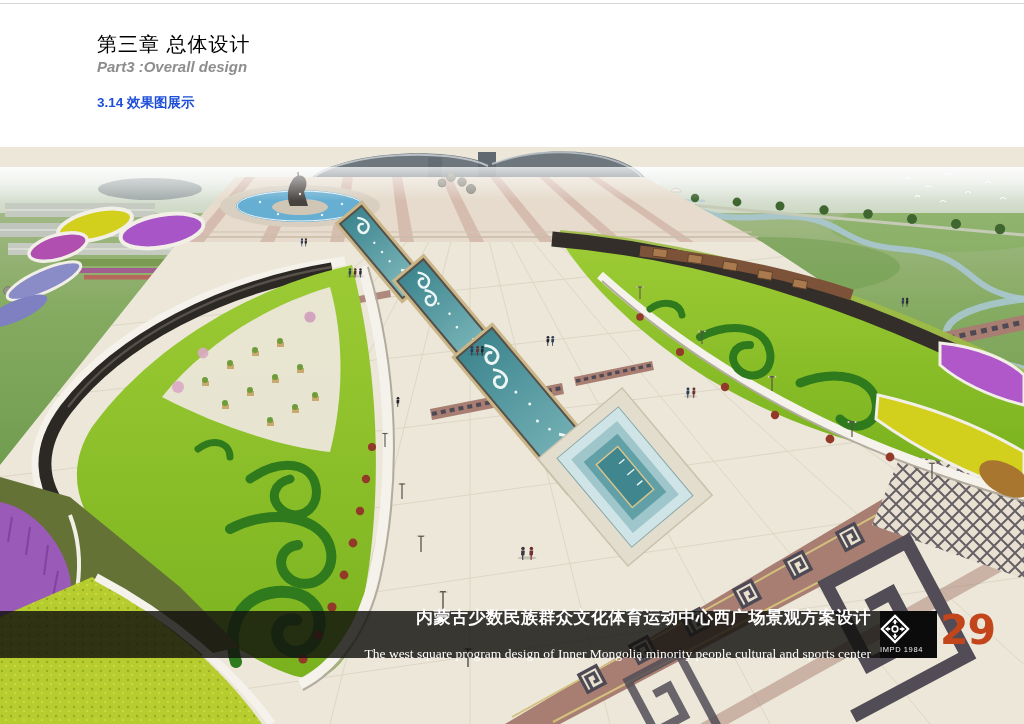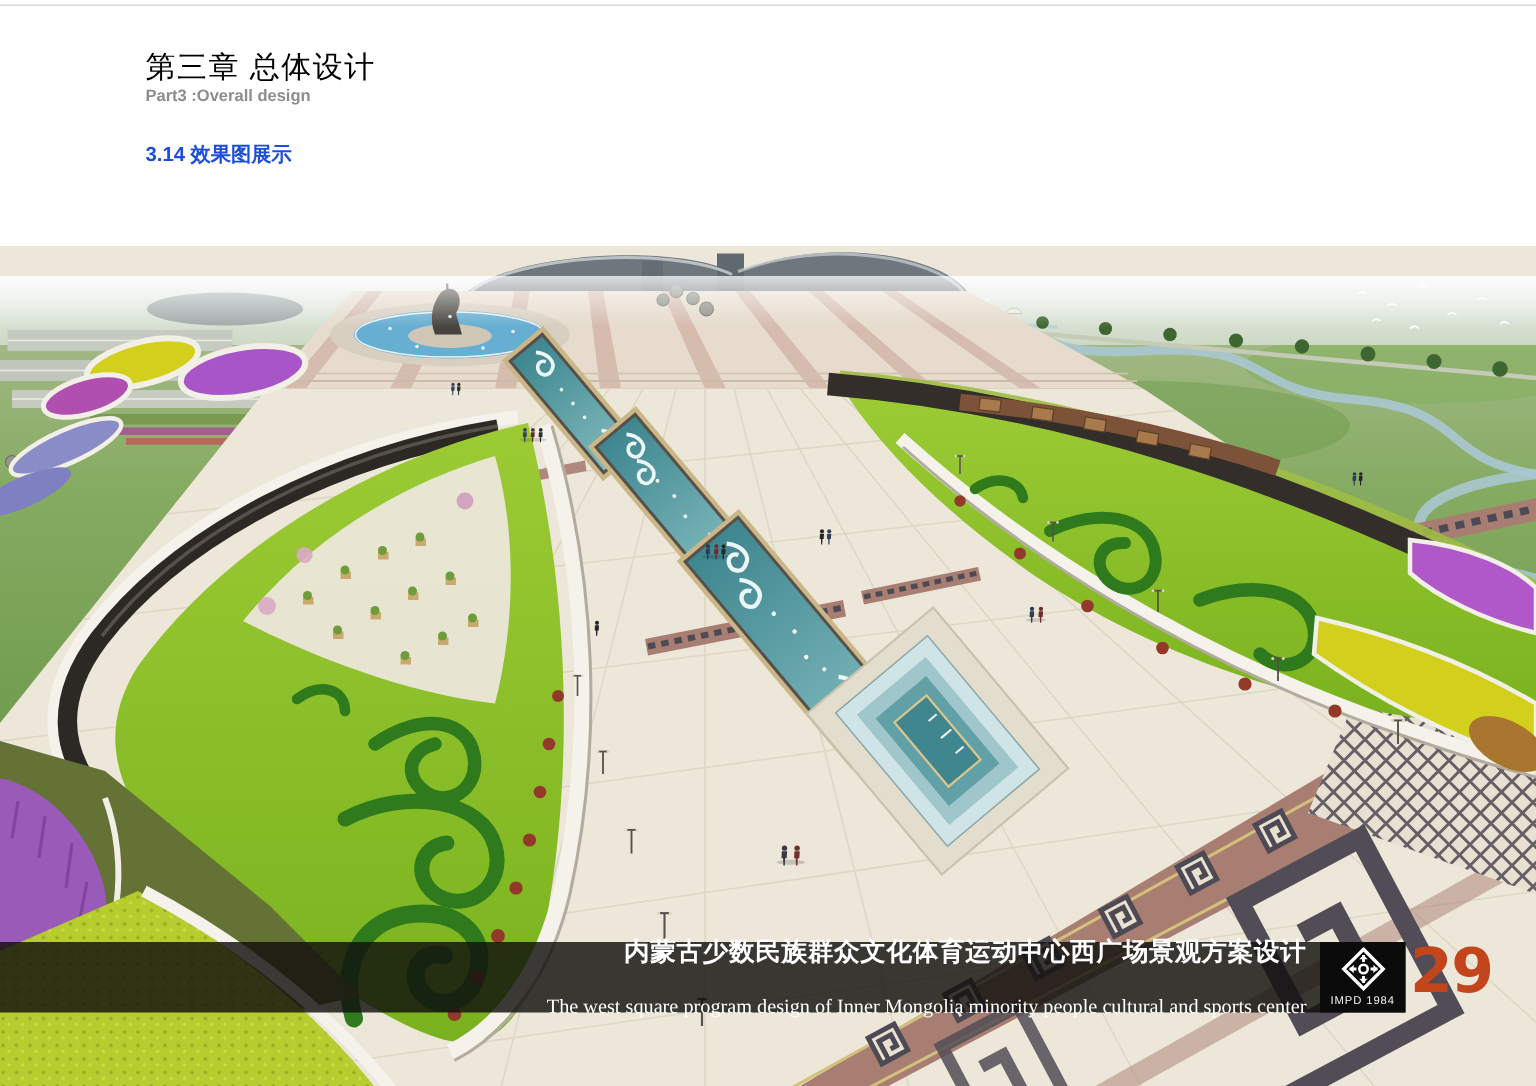--- a/index.html
+++ b/index.html
@@ -1,30 +1,30 @@
 <!DOCTYPE html>
 <html><head>
 <meta charset="utf-8">
 <style>
   html,body{margin:0;padding:0;background:#fff;}
   .page{position:relative;width:1024px;height:724px;background:#ffffff;overflow:hidden;
         font-family:"Liberation Sans",sans-serif;}
   .top-rule{position:absolute;top:3px;left:0;width:1024px;height:1px;background:#d6d6d6;}
   .chapter-zh{position:absolute;top:31px;left:97px;font-size:20px;color:#000000;letter-spacing:1px;}
-  .chapter-en{position:absolute;top:58px;left:97px;font-size:11px;font-weight:bold;color:#8d8d8d;}
+  .chapter-en{position:absolute;top:58px;left:97px;font-size:15px;font-weight:bold;color:#8d8d8d;font-style:italic;}
   .section-title{position:absolute;top:94px;left:97px;font-size:13.5px;font-weight:bold;color:#1d4ed8;}
-  .render{position:absolute;top:164px;left:0;width:1024px;height:511px;margin:0;}
+  .render{position:absolute;top:147px;left:0;width:1024px;height:511px;margin:0;}
   .render svg.scene{display:block;width:1024px;height:577px;}
   .footer-bar{position:absolute;left:0;bottom:0;width:937px;height:47px;background:rgba(17,16,14,.82);
       display:flex;align-items:center;justify-content:flex-end;padding-right:66px;box-sizing:border-box;z-index:5;}
   .footer-titles{text-align:right;color:#fff;}
   .f-zh{font-size:17px;font-weight:bold;letter-spacing:.5px;line-height:20px;white-space:nowrap;}
   .f-en{font-family:"Liberation Serif",serif;font-size:13.5px;line-height:15px;margin-top:18px;white-space:nowrap;}
   .logo-box{position:absolute;right:0;top:0;width:57px;height:47px;background:#0b0b0b;display:flex;
-      flex-direction:column;align-items:center;padding-top:3px;box-sizing:border-box;}
+      flex-direction:column;padding-top:3px;box-sizing:border-box;}
   .logo-caption{color:#f0f0f0;font-size:7.5px;letter-spacing:.6px;margin-top:1px;white-space:nowrap;}
   .page-number{position:absolute;right:29px;bottom:7px;z-index:6;font-size:41px;font-weight:800;
       color:#c2451c;line-height:1;letter-spacing:-1px;font-family:"DejaVu Sans",sans-serif;margin-top:39px;}
 </style>
 </head>
 <body>
 
 <div class="page">
   <div class="top-rule"></div>
   <div class="chapter-zh">第三章 总体设计</div>

